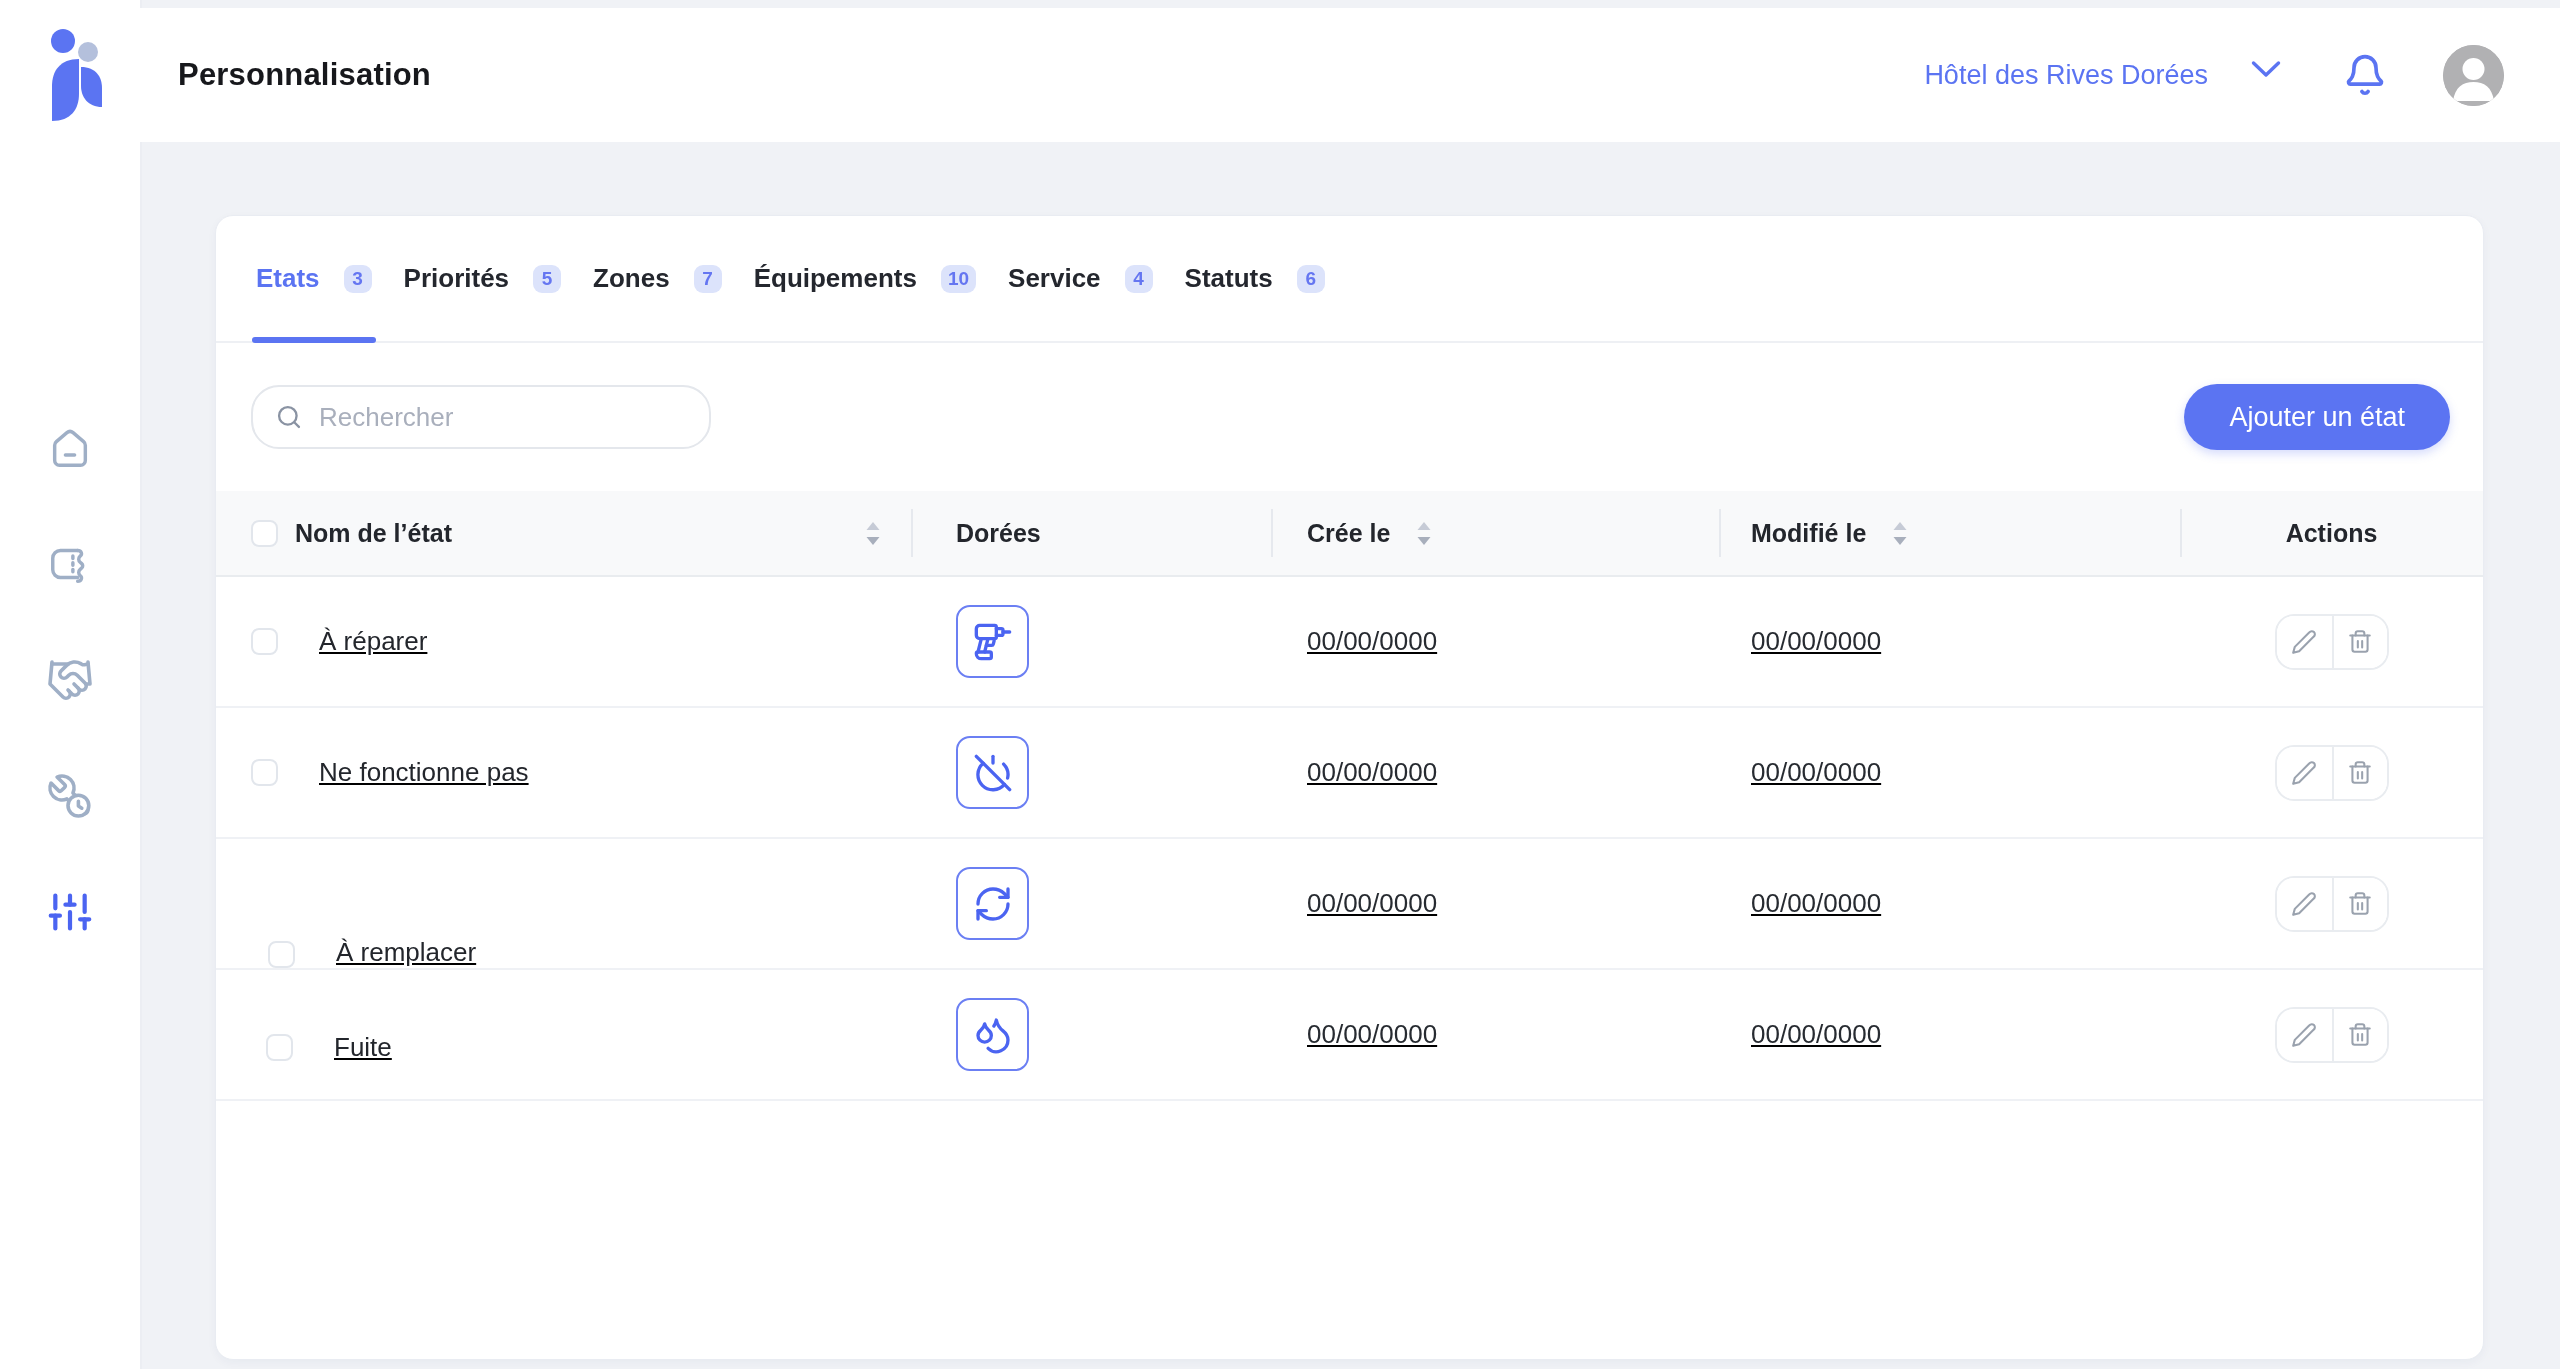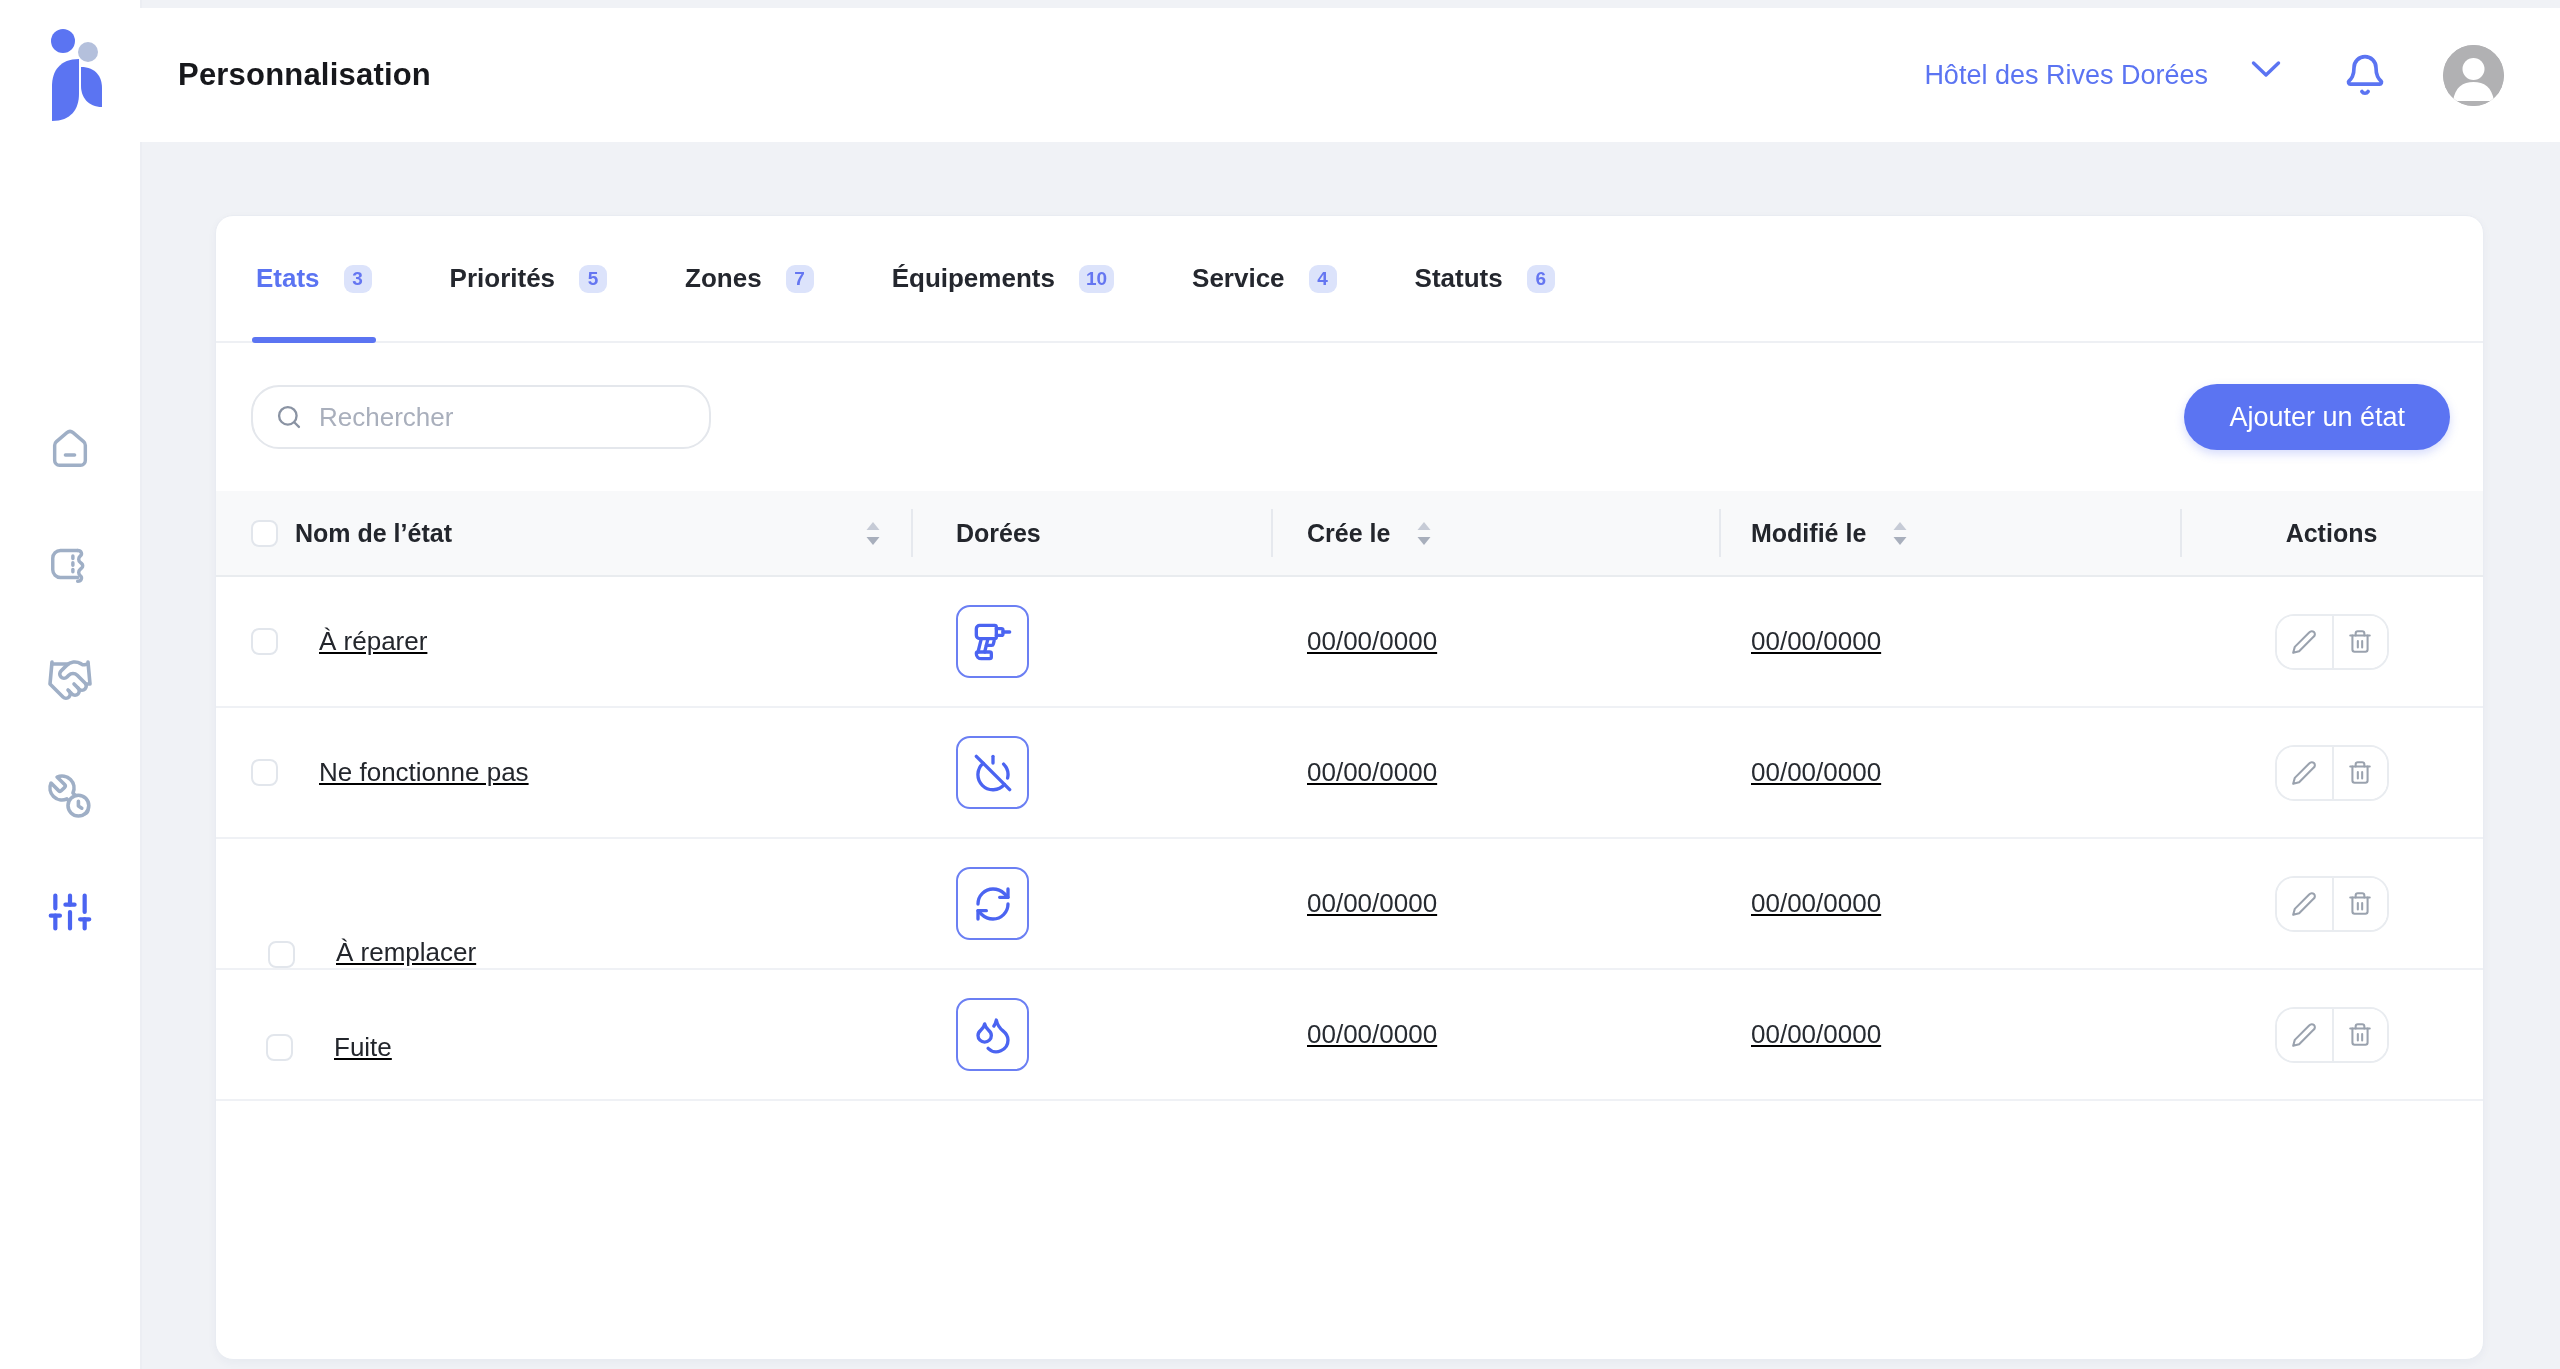--- a/index.html
+++ b/index.html
@@ -26,21 +26,21 @@
   .side-item { width:56px; height:46px; display:flex; align-items:center; justify-content:center; cursor:pointer; }
 
   
   .content { position:absolute; left:142px; top:142px; right:0; bottom:0; background:#F0F2F6; z-index:1; }
   .card { position:absolute; left:73px; top:73px; right:76px; bottom:9px; background:#ffffff;
           border:1px solid #E9ECF2; border-radius:18px;
           box-shadow:0 3px 10px rgba(30,48,110,0.04); overflow:hidden; }
 
   
   .tabs { display:flex; align-items:stretch; height:127px; padding:0 40px;
-          border-bottom:2px solid #EEF0F4; gap:78px; }
+          border-bottom:2px solid #EEF0F4; gap:32px; }
   .tab { display:flex; align-items:center; gap:24px; position:relative; cursor:pointer; }
   .tab-label { font-size:26px; font-weight:600; color:#24272E; }
   .tab.active .tab-label { color:#5B74F2; }
   .tab.active::after { content:""; position:absolute; left:-4px; right:-4px; bottom:-2px;
                        height:6px; border-radius:4px; background:#5B74F2; }
   .badge { min-width:28px; height:28px; padding:0 7px; border-radius:9px; background:#DCE3FB;
            color:#6576F1; font-size:19px; font-weight:600; display:flex; align-items:center; justify-content:center; }
 
   
   .toolbar { height:148px; display:flex; align-items:center; justify-content:space-between;

